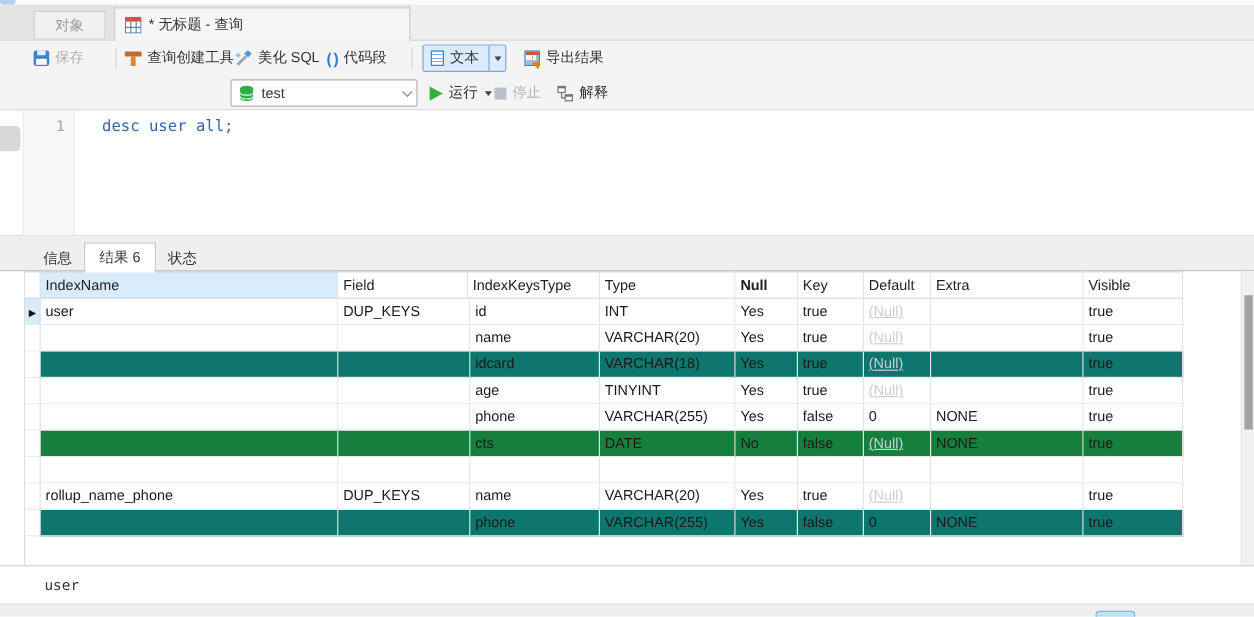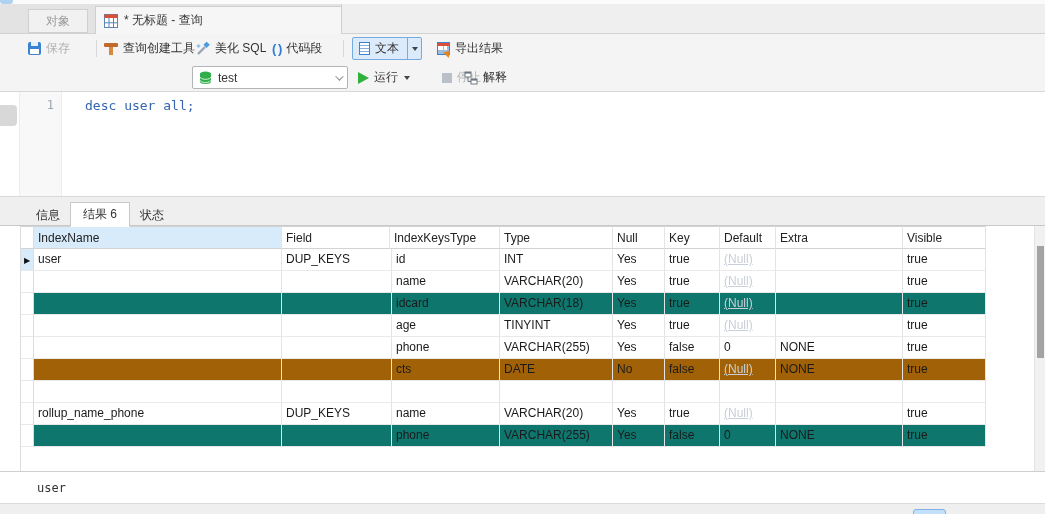--- a/index.html
+++ b/index.html
@@ -75,21 +75,21 @@
   .grid-frame { position:absolute; top:226px; left:20px; width:966px; height:245px; border-left:1px solid #dcdcdc; background:#fff; }
   .grow { display:flex; }
   .gcell { flex:none; height:22px; line-height:21px; padding:0 4px; overflow:hidden; white-space:nowrap;
            border-right:1px solid #e4e4e4; border-bottom:1px solid #e9e9e9; font-size:12px; color:#1a1a1a; background:#fff; }
   .ghead .gcell { height:23px; line-height:22px; border-top:1px solid #d3d3d3; border-bottom:1px solid #d3d3d3; color:#222; }
   .ghead .sel { background:#d8ebfa; }
   .rowhdr { padding:0; text-align:center; border-right:1px solid #dcdcdc; }
   .rowhdr.cur { background:#d8ebfa; }
   .rowmark { font-size:8px; color:#111; line-height:21px; }
   .shade { background:#0f766e; }
-  .shade-blue { background:#a16207; }
+  .shade-blue { background:#15803d; }
   .null { color:#c9cfd8;text-decoration:underline; }
 
   .vscroll { position:absolute; top:226px; right:0; width:11px; height:245px; background:#f1f1f1; border-left:1px solid #e3e3e3; }
   .vthumb { position:absolute; top:20px; left:2px; width:7px; height:112px; background:#a3a3a3; }
 
   
   .preview { position:absolute; top:471px; left:0; width:100%; height:32px; background:#fff; border-top:1px solid #cfcfcf; }
   .preview-text { position:absolute; left:37px; top:9px; font-family:"DejaVu Sans Mono",monospace; font-size:12px; color:#333; }
   .statusbar { position:absolute; top:503px; left:0; width:100%; height:11px; background:#efefef; border-top:1px solid #dcdcdc; }
   .blue-frag { position:absolute; left:913px; top:5px; width:33px; height:7px; background:#c3e0fa;
@@ -170,21 +170,21 @@
       <span>test</span>
       <span class="chev"></span>
     </div>
     <div class="tgroup" style="left:358px">
       <span class="ic-play"></span>
       <span>运行</span>
     </div>
     <div class="tgroup" style="left:404px">
       <span class="caret-down"></span>
     </div>
-    <div class="tgroup" style="left:442px">
+    <div class="tgroup" style="left:412px">
       <span class="ic-stop"></span>
       <span class="dis">停止</span>
     </div>
     <div class="tgroup" style="left:464px">
       <svg width="14" height="14">
         <rect x="1" y="1" width="6" height="5" fill="#fff" stroke="#6b7680"></rect>
         <rect x="1" y="1" width="6" height="1.6" fill="#6b7680"></rect>
         <path d="M4 6 v4.5 h3" stroke="#6b7680" fill="none"></path>
         <rect x="7" y="8" width="6" height="5" fill="#fff" stroke="#6b7680"></rect>
         <rect x="7" y="8" width="6" height="1.6" fill="#6b7680"></rect>
@@ -213,21 +213,21 @@
     </div>
   </div>
 
   <div class="grid-frame" id="grid">
       <div class="grow ghead">
         <div class="gcell rowhdr" style="width: 13px;"></div>
         <div class="gcell sel" style="width: 248px;">IndexName</div>
         <div class="gcell" style="width: 108px;">Field</div>
         <div class="gcell" style="width: 110px;">IndexKeysType</div>
         <div class="gcell" style="width: 113px;">Type</div>
-        <div class="gcell" style="width: 52px;">Null</div>
+        <div class="gcell" style="width: 52px; font-weight: bold;">Null</div>
         <div class="gcell" style="width: 55px;">Key</div>
         <div class="gcell" style="width: 56px;">Default</div>
         <div class="gcell" style="width: 127px;">Extra</div>
         <div class="gcell" style="width: 83px;">Visible</div>
       </div>
       <div class="grow">
         <div class="gcell rowhdr cur" style="width: 13px;"><span class="rowmark">▶</span></div>
         <div class="gcell" style="width: 248px;">user</div>
         <div class="gcell" style="width: 110px;">DUP_KEYS</div>
         <div class="gcell" style="width: 108px;">id</div>

